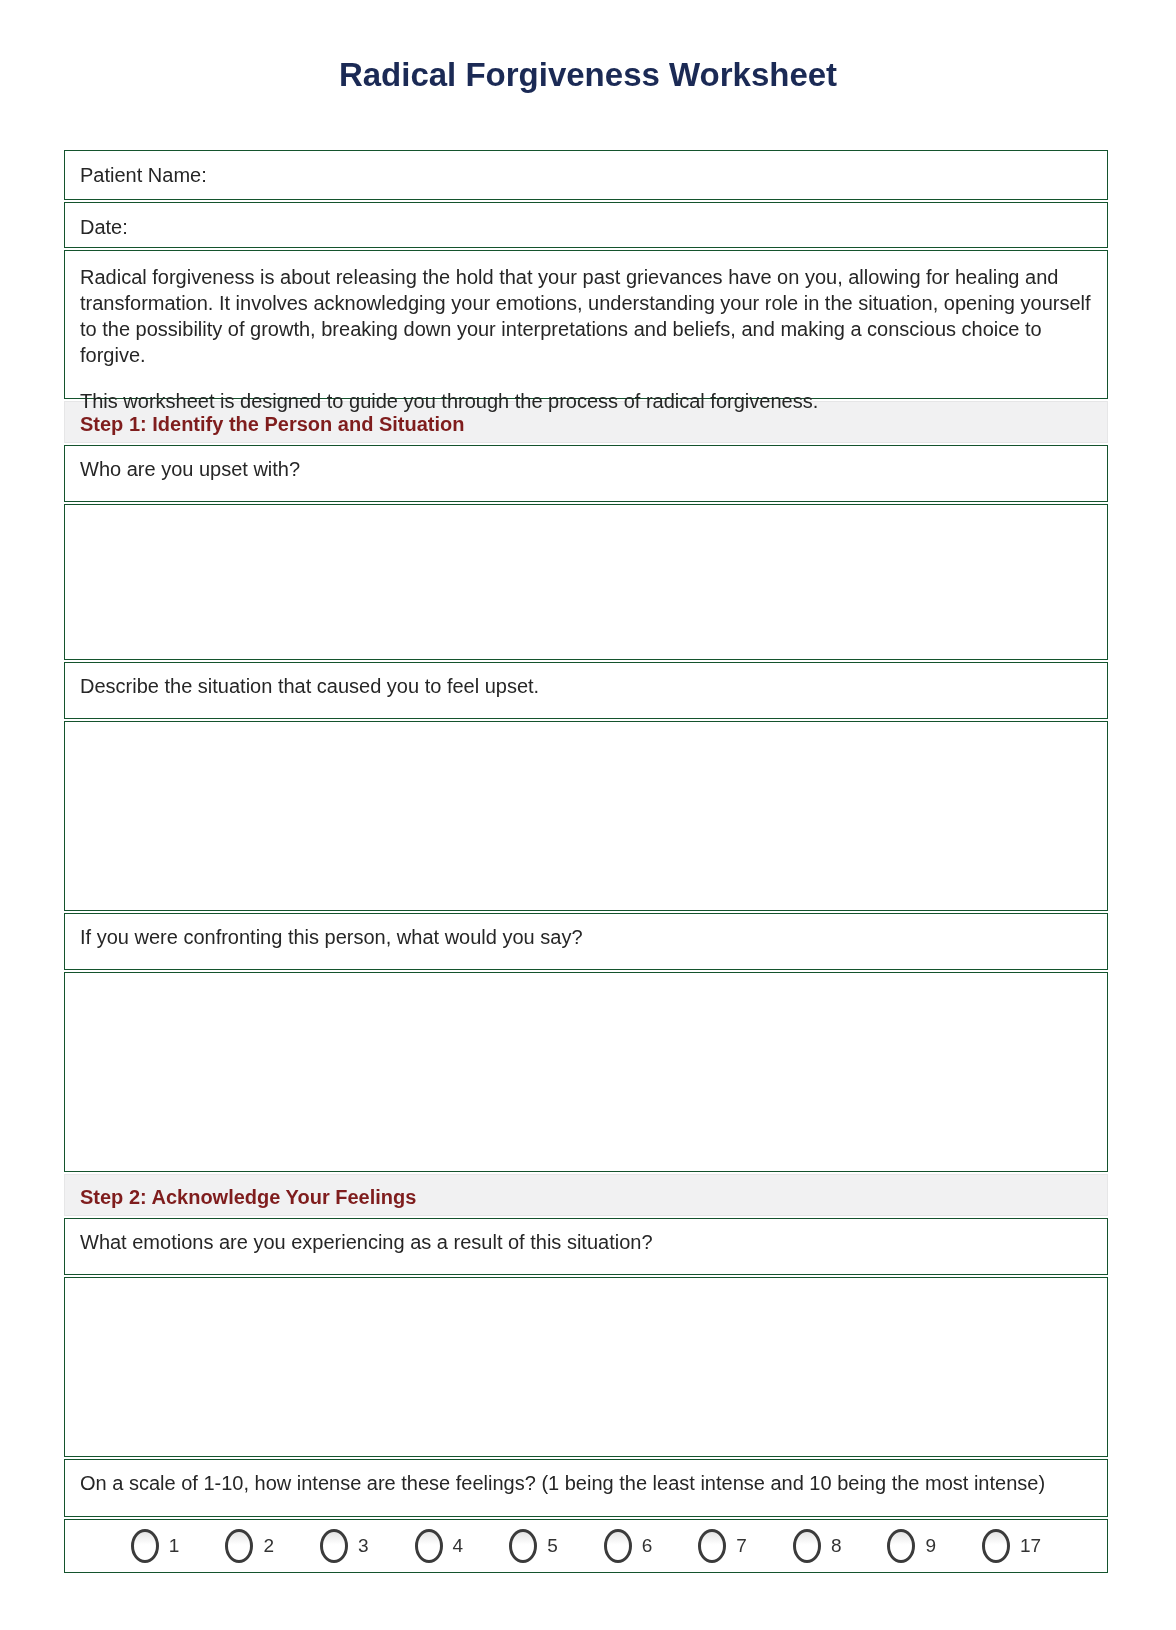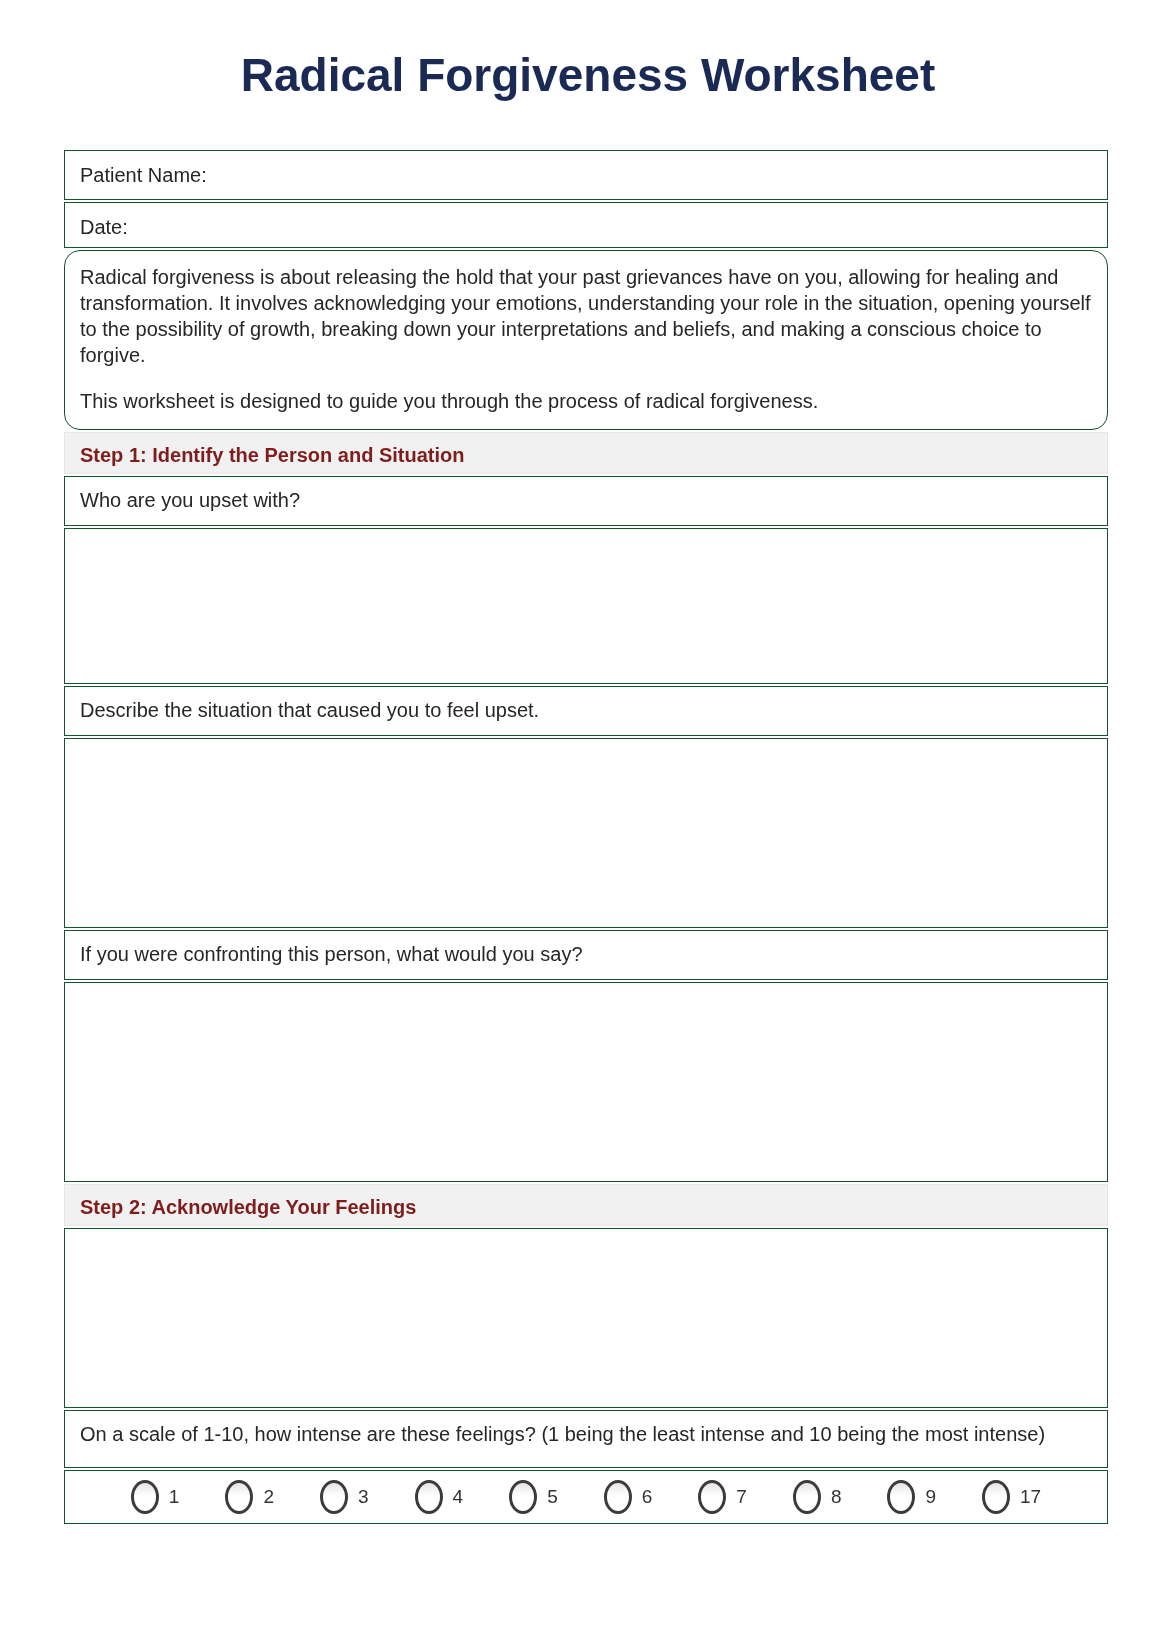--- a/index.html
+++ b/index.html
@@ -11,21 +11,21 @@
     width: 1176px;
     height: 1630px;
     font-family: "Liberation Sans", sans-serif;
     color: #262626;
     position: relative;
   }
   .page-title {
     margin: 0;
     padding-top: 50px;
     text-align: center;
-    font-size: 46px;
+    font-size: 33px;
     line-height: 50px;
     font-weight: bold;
     color: #1b2a55;
     letter-spacing: 0px;
   }
   .worksheet {
     width: 1044px;
     margin-left: 64px;
     margin-top: 50px;
     box-sizing: border-box;
@@ -43,22 +43,22 @@
   .row.field { height: 50px; }
   .row.field-sm { height: 46px; }
   .row.header-row {
     background: #f1f1f2;
     border-color: #e6e6e7;
     font-weight: bold;
     color: #7f1d1d;
     height: 42px;
     padding-top: 9px;
   }
-  .row.question { height: 50px; padding-top: 10px; }
-  .row.intro { height: 180px; padding-top: 13px; border-radius: 16px; }
+  .row.question { height: 57px; padding-top: 10px; }
+  .row.intro { height: 149px; padding-top: 13px; }
   .row.intro p { margin: 0 0 0 0; }
   .row.intro p + p { margin-top: 20px; }
   .row.answer { padding: 0; }
   .h156 { height: 156px; }
   .h190 { height: 190px; }
   .h200 { height: 200px; }
   .h180 { height: 180px; }
   .row.scale-q { height: 58px; padding-top: 10px; }
   .row.radio-row {
     height: 54px;
@@ -126,20 +126,23 @@
 
   <div class="row question">
     <span>If you were confronting this person, what would you say?</span>
   </div>
   <div class="row answer h200"></div>
 
   <div class="row header-row">
     <span>Step 2: Acknowledge Your Feelings</span>
   </div>
 
+  <div class="row question">
+    <span>What emotions are you experiencing as a result of this situation?</span>
+  </div>
   <div class="row answer h180"></div>
 
   <div class="row scale-q">
     <span>On a scale of 1-10, how intense are these feelings? (1 being the least intense and 10 being the most intense)</span>
   </div>
 
   <div class="row radio-row">
     <span class="radio-item">
       <span class="radio-circle"></span>
       <span class="radio-label">1</span>

